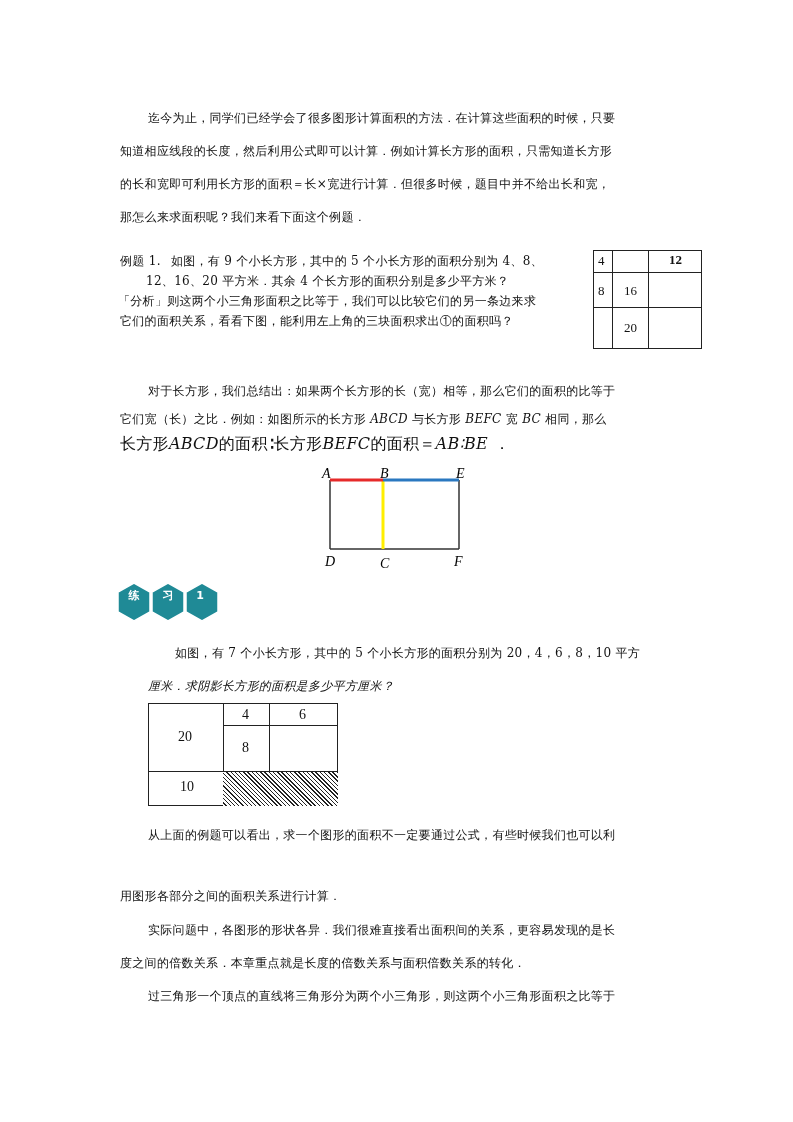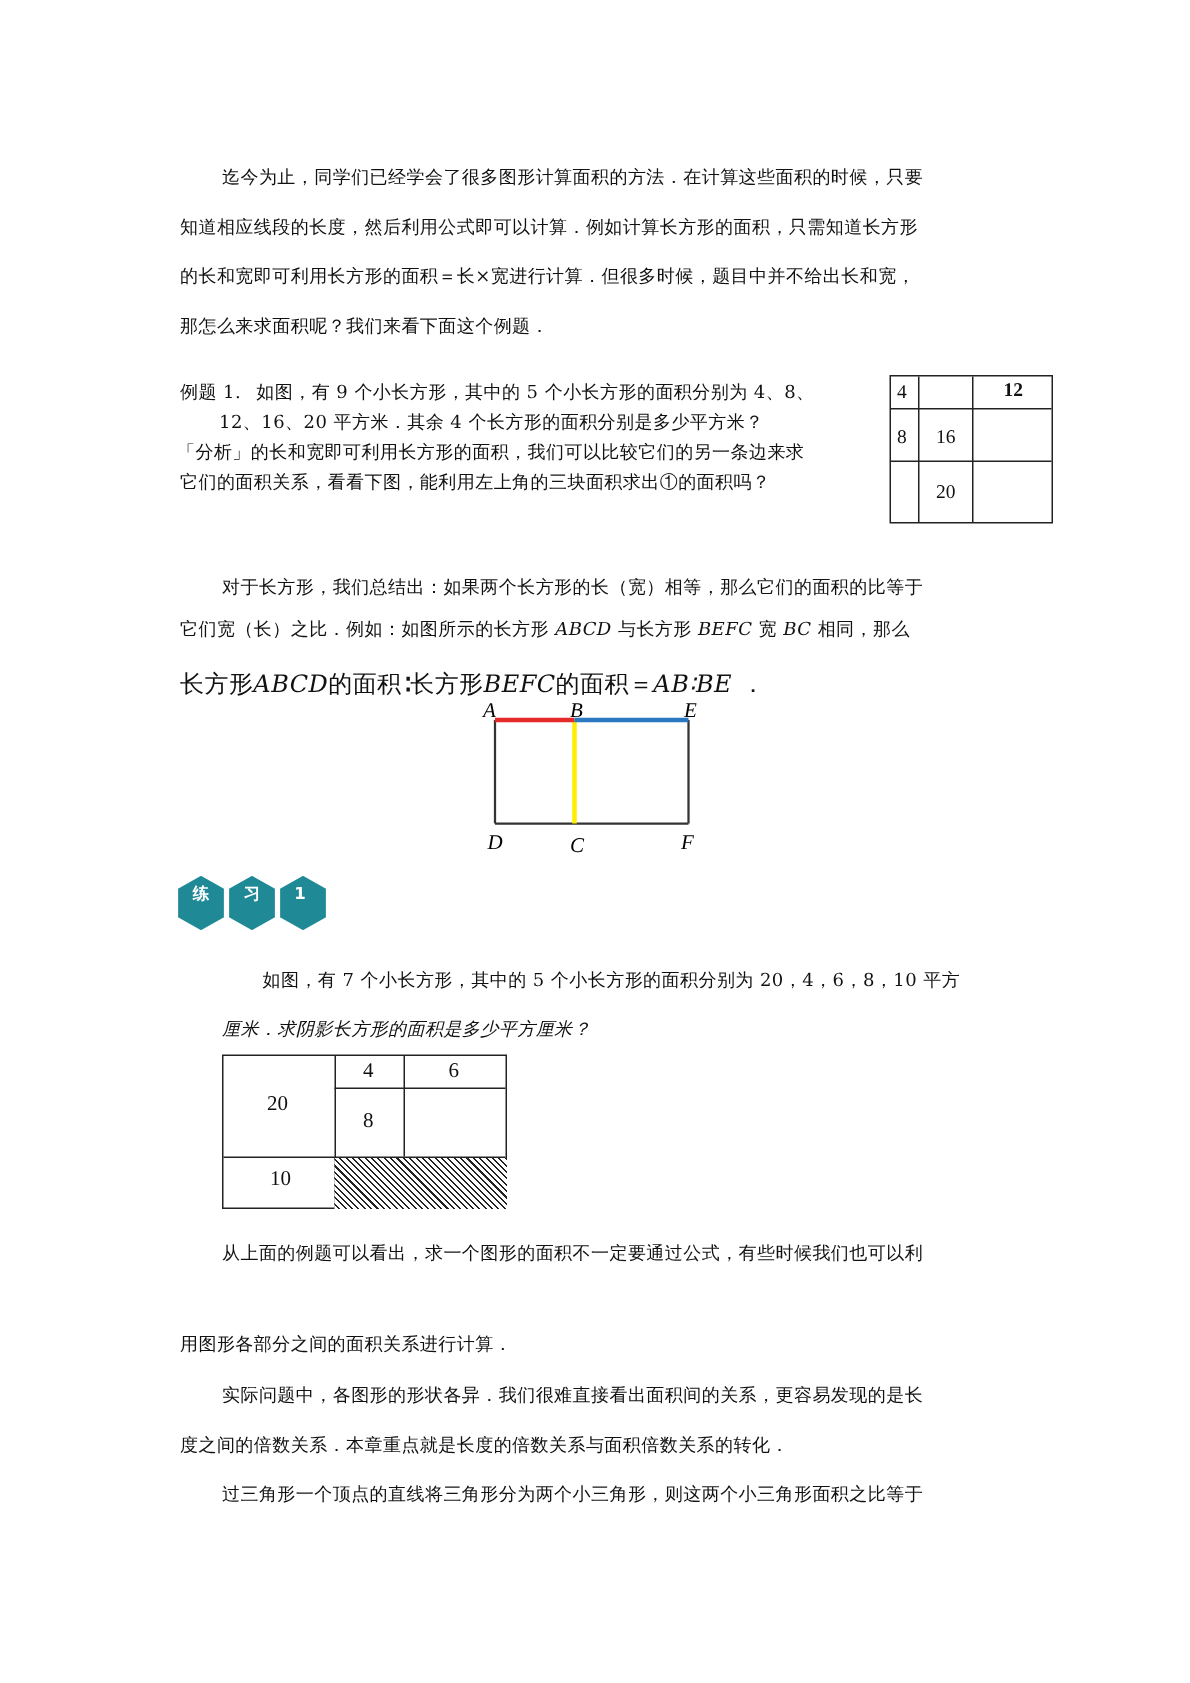--- a/index.html
+++ b/index.html
@@ -30,21 +30,21 @@
   <div class="line" style="left:120px; top:209px;">那怎么来求面积呢？我们来看下面这个例题．</div>
 </div>
 
 <div>
   <div class="line" style="left:120px; top:253px;">
     <span class="bold">例题 1.</span>
     <span style="margin-left:6px;">如图，有 9 个小长方形，其中的 5 个小长方形的面积分别为 4、8、</span>
   </div>
   <div class="line" style="left:146px; top:273px;">12、16、20 平方米．其余 4 个长方形的面积分别是多少平方米？</div>
   <div class="line" style="left:118px; top:293px;">
-    <span class="bold">「分析」</span><span>的长和宽即可利用长方形的面积，我们可以比较它们的另一条边来求</span>
+    <span class="bold">「分析」</span><span>则这两个小三角形面积之比等于，我们可以比较它们的另一条边来求</span>
   </div>
   <div class="line" style="left:120px; top:313px;">它们的面积关系，看看下图，能利用左上角的三块面积求出①的面积吗？</div>
 
   <div class="grid1">
     <div class="vline" style="left:18px; top:0; height:97px;"></div>
     <div class="vline" style="left:54px; top:0; height:97px;"></div>
     <div class="hline" style="left:0; top:21px; width:107px;"></div>
     <div class="hline" style="left:0; top:56px; width:107px;"></div>
     <div class="g1cell" style="left:4px; top:2px;">4</div>
     <div class="g1cell" style="left:75px; top:1px;font-weight:bold;">12</div>
@@ -58,21 +58,21 @@
   <div class="line" style="left:148px; top:383px;">对于长方形，我们总结出：如果两个长方形的长（宽）相等，那么它们的面积的比等于</div>
   <div class="line" style="left:120px; top:411px;">
     <span>它们宽（长）之比．例如：如图所示的长方形</span>
     <span class="it">ABCD</span>
     <span>与长方形</span>
     <span class="it">BEFC</span>
     <span>宽</span>
     <span class="it">BC</span>
     <span>相同，那么</span>
   </div>
-  <div class="line formula" style="left:120px; top:448px;">
+  <div class="line formula" style="left:120px; top:436px;">
     <span>长方形</span><span class="it">ABCD</span><span>的面积∶长方形</span><span class="it">BEFC</span><span>的面积＝</span><span class="it">AB∶BE</span><span style="margin-left:6px;">．</span>
   </div>
 </div>
 
 <svg class="diagram" viewBox="0 0 180 115">
   <line x1="20" y1="20" x2="20" y2="89" stroke-width="1.5" id="ln-ad" stroke="#333333"></line>
   <line x1="20" y1="89" x2="149" y2="89" stroke-width="1.5" id="ln-df" stroke="#333333"></line>
   <line x1="149" y1="20" x2="149" y2="89" stroke-width="1.5" id="ln-ef" stroke="#333333"></line>
   <line x1="73" y1="20" x2="73" y2="89" stroke-width="3" id="ln-bc" stroke="#ffee00"></line>
   <line x1="20" y1="20" x2="73" y2="20" stroke-width="3" id="ln-ab" stroke="#e62a2a"></line>

